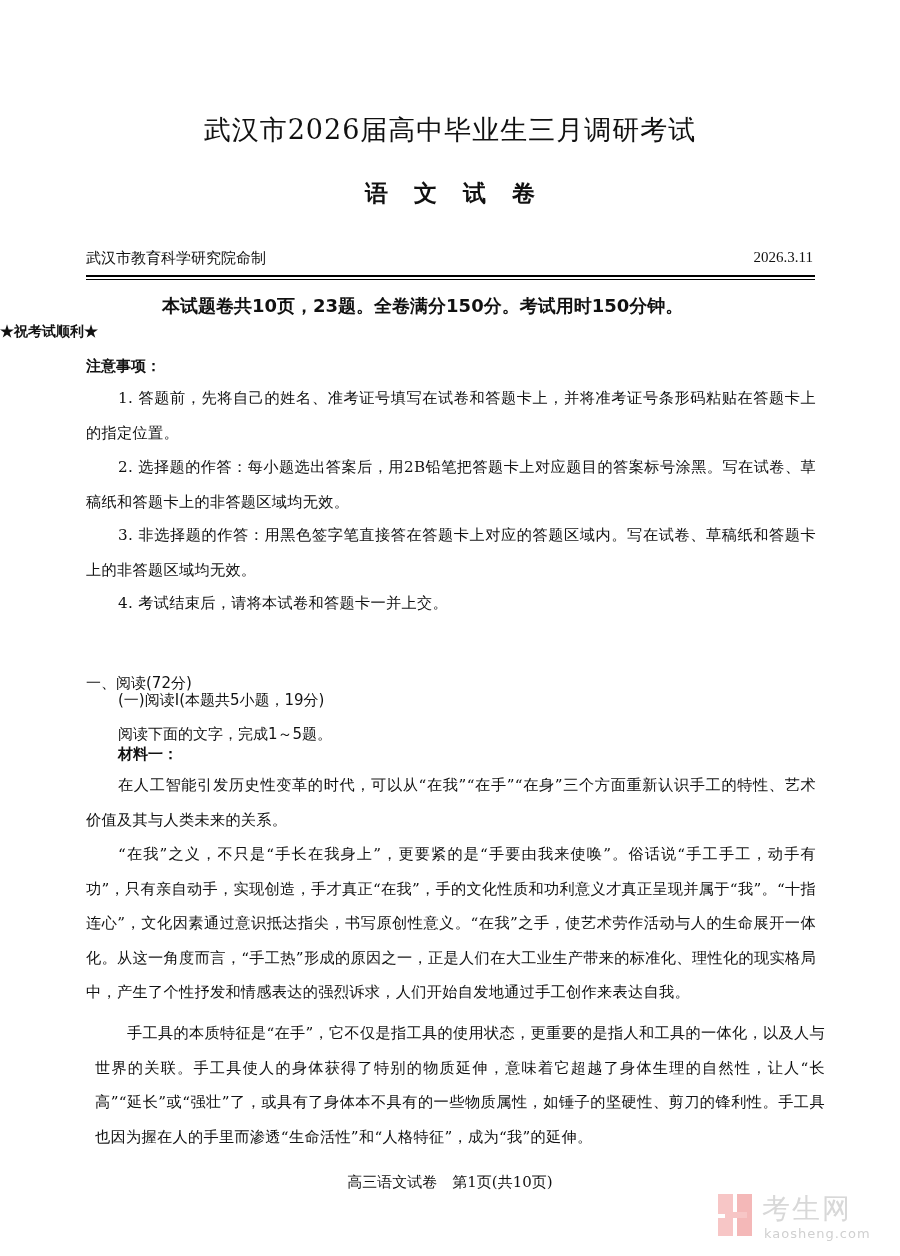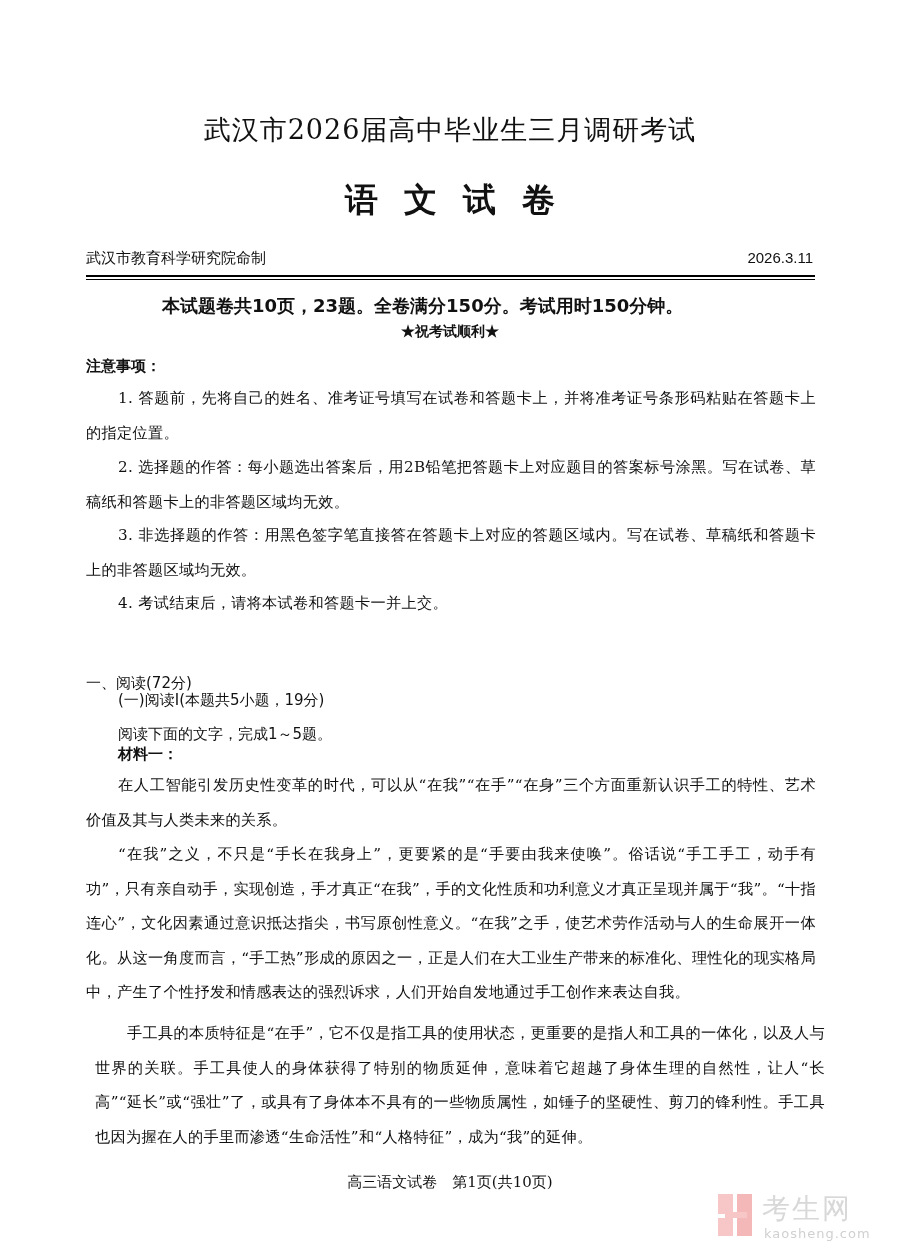--- a/index.html
+++ b/index.html
@@ -10,44 +10,44 @@
     }
     .page { position: absolute; left: 0; top: 0; width: 900px; height: 920px; }
 
     .exam-title {
       position: absolute; left: 0; width: 900px; top: 112px;
       text-align: center; font-size: 27px; letter-spacing: 1px;
       font-family: "DejaVu Serif", "Liberation Serif", serif;
     }
     .subject-title {
       position: absolute; left: 0; width: 900px; top: 178px;
-      text-align: center; font-size: 33px; font-weight: bold;
+      text-align: center; font-size: 23px; font-weight: bold;
       letter-spacing: 26px; padding-left: 26px; box-sizing: border-box;
       font-family: "DejaVu Sans", "Liberation Sans", sans-serif;
     }
     .issuer {
       position: absolute; left: 86px; top: 249px; font-size: 15px;
     }
     .exam-date {
       position: absolute; right: 87px; top: 249px; font-size: 15px;
-      font-family: Liberation Sans, sans-serif;
+      font-family: Liberation Serif, serif;
     }
     .rule-thick {
       position: absolute; left: 86px; width: 729px; top: 275px; height: 2px; background: #000;
     }
     .rule-thin {
       position: absolute; left: 86px; width: 729px; top: 279px; height: 1px; background: #000;
     }
     .exam-info {
       position: absolute; left: 118px; top: 294px; font-size: 18px; font-weight: bold;
       font-family: "DejaVu Sans", "Liberation Sans", sans-serif;
       margin-left: 44px;
     }
     .good-luck {
-      position: absolute; left: 0; width: 900px; top: 323px; text-align: center;
+      position: absolute; left: 0; width: 900px; top: 323px; 
       font-size: 14px; font-weight: bold;
     }
     .notes-heading {
       position: absolute; left: 86px; top: 357px; font-size: 15px; font-weight: bold;
       font-family: "DejaVu Sans", "Liberation Sans", sans-serif;
     }
 
     .para {
       position: absolute; left: 86px; width: 730px; font-size: 15.2px;
       line-height: 34.5px; text-align: justify; text-indent: 32px;

